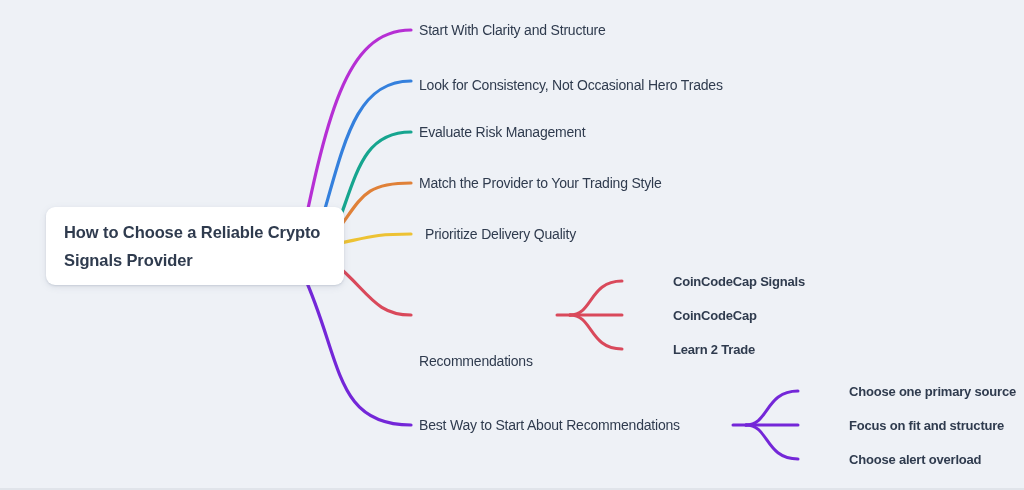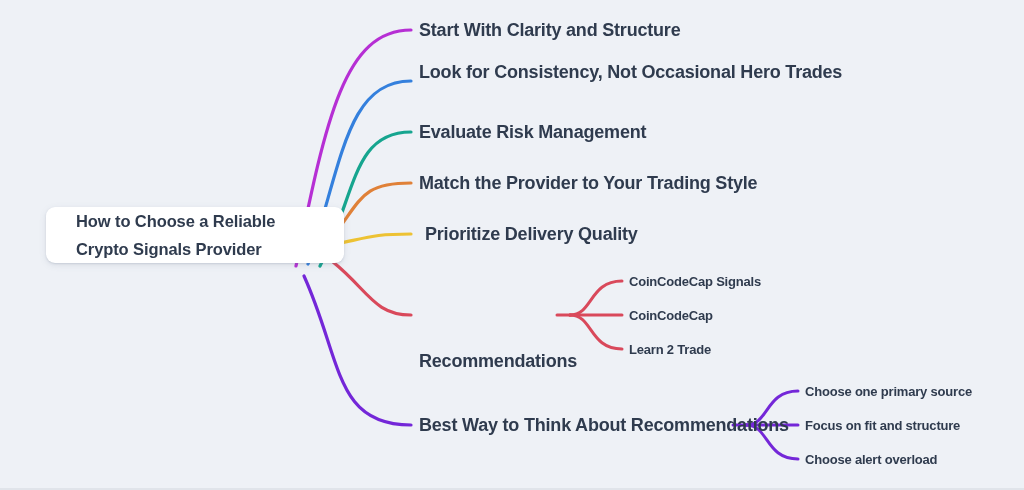--- a/index.html
+++ b/index.html
@@ -19,26 +19,26 @@
   .connector-svg{
     position:absolute;
     left:0;top:0;
     width:1024px;height:490px;
     z-index:1;
   }
   .connector-svg path{fill:none;stroke-linecap:round;}
   .root-node{
     position:absolute;
     left:46px;top:207px;
-    width:298px;height:56px;
+    width:298px;height:78px;
     background:#ffffff;
     border-radius:9px;
     box-shadow:0 1px 2px rgba(96,112,138,0.20), 0 2px 7px rgba(96,112,138,0.14);
     display:flex;align-items:center;
-    padding:0 30px;
+    padding:0 18px;
     box-sizing:border-box;
     z-index:2;
     cursor:pointer;
   }
   .root-node span{
     font-size:16.5px;
     font-weight:700;
     line-height:28px;
     color:#2f3b4e;
     letter-spacing:-0.1px;
@@ -46,26 +46,27 @@
   .node-label{
     position:absolute;
     transform:translateY(-50%);
     white-space:nowrap;
     color:#2f3b4e;
     z-index:2;
     cursor:pointer;
     letter-spacing:-0.2px;
   }
   .node-label.branch{
-    font-size:18px;
-    font-weight:700;
+    font-size:14px;
+    font-weight:400;
   }
   .node-label.child{
     font-size:13px;
     font-weight:700;
+    margin-left:44px;
   }
 </style>
 </head>
 <body>
 
 <div class="canvas">
   <svg class="connector-svg" id="connector-svg" viewBox="0 0 1024 490" xmlns="http://www.w3.org/2000/svg">
       <path d="M296,266 C326,120 344,30 411,30" stroke="#b62fd4" stroke-width="3.2"></path>
       <path d="M308,264 C342,165 346,81 411,81" stroke="#3480dd" stroke-width="3.2"></path>
       <path d="M320,266 C356,195 352,132 411,132" stroke="#16a58f" stroke-width="3.2"></path>
@@ -82,26 +83,26 @@
       <path d="M746,425 L798,425" stroke="#7427d8" stroke-width="3"></path>
       <path d="M746,425 C769,425 765,459 798,459" stroke="#7427d8" stroke-width="3"></path>
     </svg>
 
   <div class="root-node">
     <span>How to Choose a Reliable Crypto Signals Provider</span>
   </div>
 
   <div id="label-layer">
       <div class="node-label branch" style="left: 419px; top: 30px;">Start With Clarity and Structure</div>
-      <div class="node-label branch" style="left: 419px; top: 72px;">Look for Consistency, Not Occasional Hero Trades</div>
+      <div class="node-label branch" style="left: 419px; top: 85px;">Look for Consistency, Not Occasional Hero Trades</div>
       <div class="node-label branch" style="left: 419px; top: 132px;">Evaluate Risk Management</div>
       <div class="node-label branch" style="left: 419px; top: 183px;">Match the Provider to Your Trading Style</div>
       <div class="node-label branch" style="left: 419px; top: 234px; margin-left: 6px;">Prioritize Delivery Quality</div>
       <div class="node-label branch" style="left: 419px; top: 315px; margin-top: 46px;">Recommendations</div>
       <div class="node-label child" style="left: 629px; top: 281px;">CoinCodeCap Signals</div>
       <div class="node-label child" style="left: 629px; top: 315px;">CoinCodeCap</div>
       <div class="node-label child" style="left: 629px; top: 349px; text-align: center;">Learn 2 Trade</div>
-      <div class="node-label branch" style="left: 419px; top: 425px;">Best Way to Think About Recommendations</div>
+      <div class="node-label branch" style="left: 419px; top: 425px;">Best Way to Start About Recommendations</div>
       <div class="node-label child" style="left: 805px; top: 391px;">Choose one primary source</div>
       <div class="node-label child" style="left: 805px; top: 425px;">Focus on fit and structure</div>
       <div class="node-label child" style="left: 805px; top: 459px;">Choose alert overload</div>
     </div>
 </div>
 
 </body></html>

